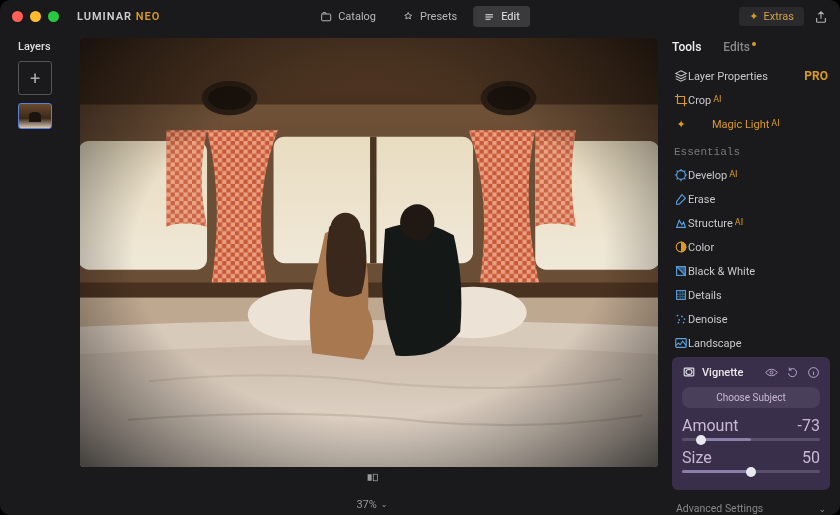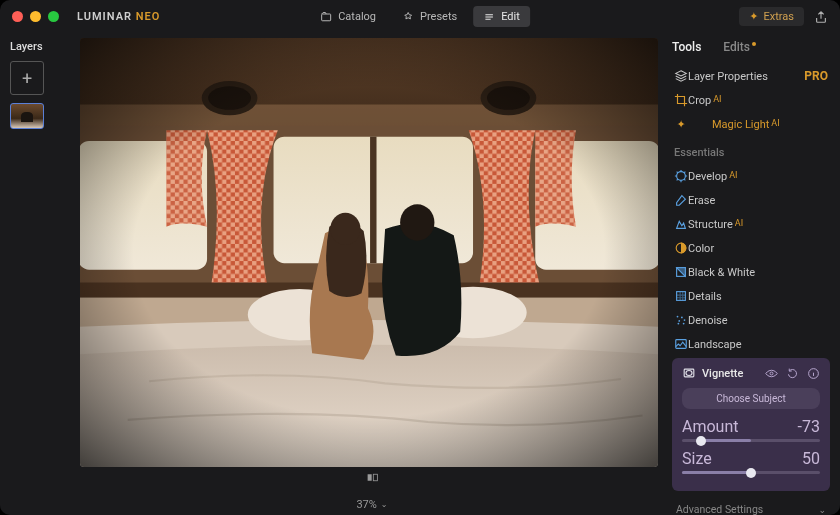--- a/index.html
+++ b/index.html
@@ -15,21 +15,21 @@
   .center-nav { position:absolute; left:50%; transform:translateX(-50%); top:6px; display:flex; gap:6px; align-items:center;}
   .nav-btn { display:flex; align-items:center; gap:6px; font-size:11px; color:#b8b8b8; padding:4px 10px; border-radius:4px; cursor:pointer;}
   .nav-btn.active { background:#3a3a3d; color:#e8e8e8;}
   .nav-ico { width:12px; height:12px; display:inline-flex; align-items:center; justify-content:center;}
   .titlebar-right { margin-left:auto; display:flex; align-items:center; gap:10px;}
   .extras-btn { background:#2a2a2c; border-radius:4px; padding:3px 10px; font-size:11px; display:flex; align-items:center; gap:5px; color:#d0a050; cursor:pointer;}
   .share-ico { width:14px; height:14px; cursor:pointer; color:#b0b0b0;}
 
   .body-row { flex:1; display:flex; min-height:0;}
   
-  .left-rail { width:80px; padding:8px 0 0 10px; flex-shrink:0;}
+  .left-rail { width:80px; padding:8px 0 0 18px; flex-shrink:0;}
   .layers-lbl { font-size:11px; color:#ddd; margin-bottom:8px; font-weight:500;}
   .add-layer { width:34px; height:34px; border:1px solid #555; border-radius:3px; display:flex; align-items:center; justify-content:center; color:#aaa; font-size:18px; cursor:pointer; margin-bottom:8px;}
   .layer-thumb { width:34px; height:26px; border-radius:3px; border:1.5px solid #5a7fd6; overflow:hidden; cursor:pointer; position:relative; background:linear-gradient(to bottom,#6b4a2e 0%,#3a2818 60%,#d8c8b8 100%);}
   .layer-thumb::before{content:"";position:absolute;left:30%;top:35%;width:40%;height:40%;background:#1a1410;border-radius:40% 40% 0 0;}
 
   
   .canvas-wrap { flex:1; display:flex; flex-direction:column; min-width:0;}
   .canvas { flex:1; margin:6px 6px 0 0; border-radius:4px; overflow:hidden; background:#000; position:relative;}
   .photo { position:absolute; inset:0; }
   .photo svg { width:100%; height:100%; display:block; }
@@ -41,21 +41,21 @@
   .right-panel { width:176px; flex-shrink:0; padding:8px 10px 0 8px; overflow-y:auto; font-size:11px;}
   .right-panel::-webkit-scrollbar{width:0;}
   .rp-tabs { display:flex; gap:22px; margin-bottom:10px;}
   .rp-tab { font-size:12px; color:#888; cursor:pointer; font-weight:500;}
   .rp-tab.active { color:#eee;}
   .dot-ind { width:4px;height:4px;border-radius:50%;background:#d99a2b;display:inline-block;margin-left:2px;vertical-align:super;}
   .tool-row { display:flex; align-items:center; gap:0; padding:5px 2px; color:#c8c8c8; cursor:pointer; border-radius:4px;}
   .tool-ico { width:14px; height:14px; display:inline-flex; align-items:center; justify-content:center; flex-shrink:0;}
   .pro-badge { font-size:12px; color:#d99a2b; font-weight:700; margin-left:auto;}
   .premium-dot {font-size:9px;color:#d99a2b;margin-left:2px;vertical-align:top;}
-  .section-hdr { color:#777; font-size:11px; margin:10px 0 5px 2px; font-weight:500;}
+  .section-hdr { color:#777; font-size:11px; margin:10px 0 5px 2px; font-weight:500;font-family:Liberation Mono, monospace;}
   
   .tool-expanded { background:#3a2f4a; border-radius:6px; padding:8px 10px 10px; margin:2px 0 6px;}
   .te-hdr { display:flex; align-items:center; gap:6px; color:#e8e8e8; margin-bottom:8px;}
   .te-hdr-icons { margin-left:auto; display:flex; gap:8px; color:#b8a8d0;}
   .te-hdr-icons .hic{width:13px;height:13px;cursor:pointer;}
   .choose-subj { background:#4a3f5a; text-align:center; padding:5px; border-radius:8px; color:#c8b8d8; font-size:10px; margin-bottom:8px; cursor:pointer;}
   .sl-row { margin-bottom:7px;}
   .sl-lbls { display:flex; justify-content:space-between; font-size:16px; color:#c8b8d8; margin-bottom:3px;text-align:right;}
   .sl-track { height:3px; background:#5a4f6a; border-radius:2px; position:relative; cursor:pointer;}
   .sl-fill { position:absolute; height:100%; background:#8a7fa8; border-radius:2px;}

